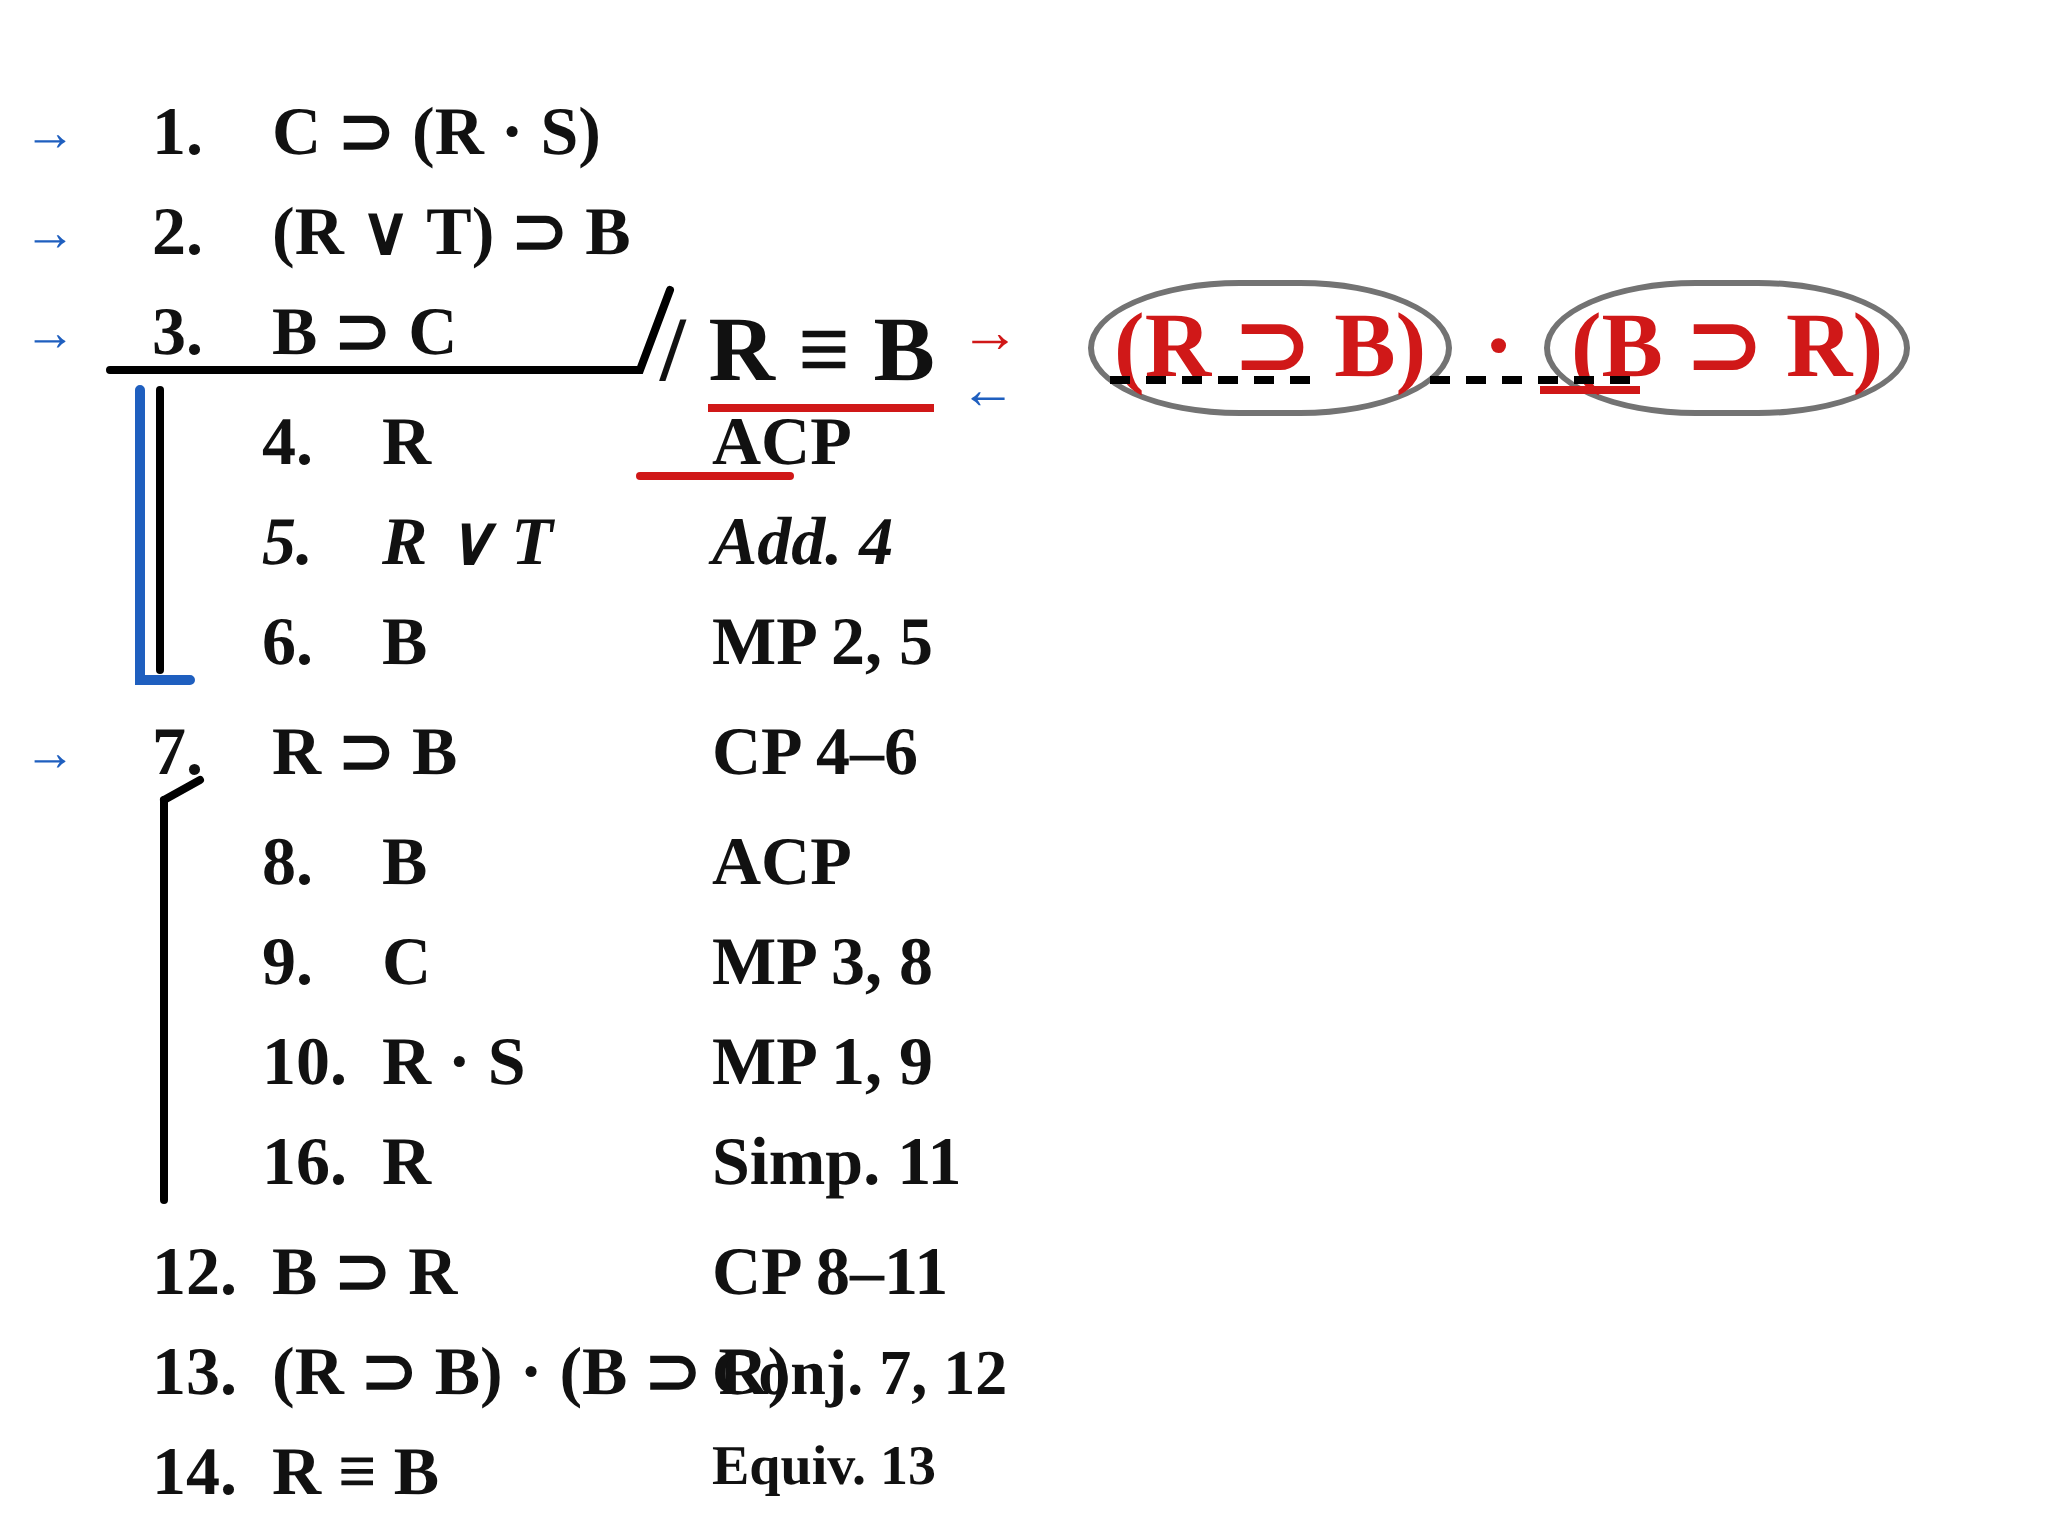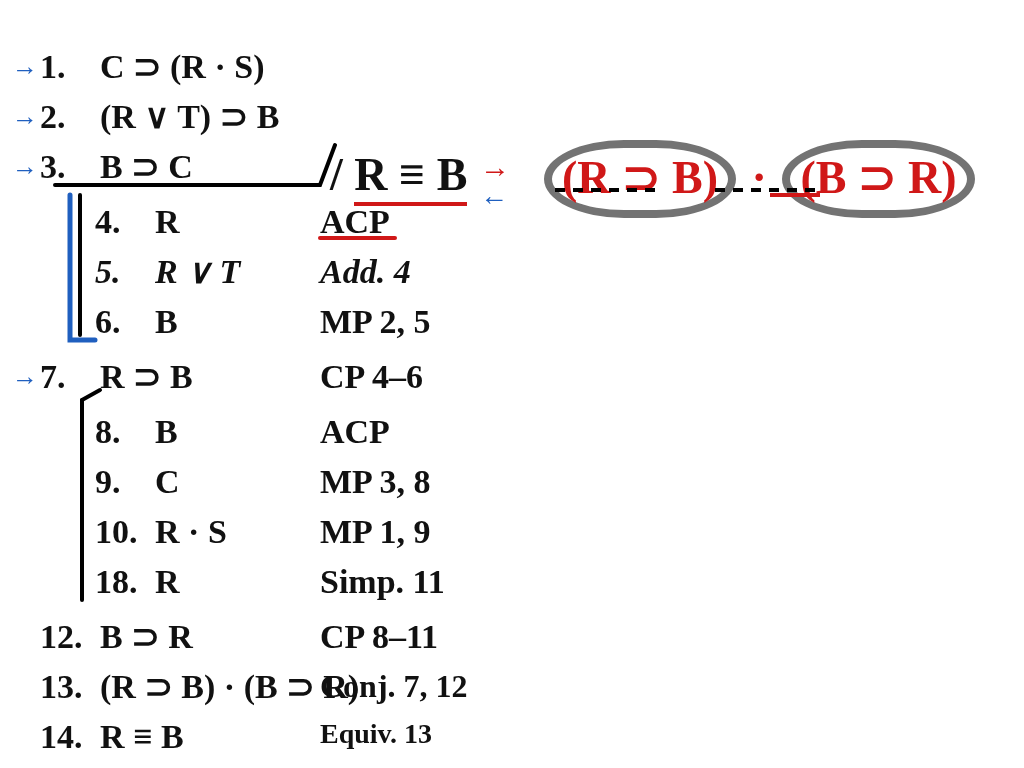--- a/index.html
+++ b/index.html
@@ -16,40 +16,41 @@
   .page {
     position: relative;
     width: 1024px;
     height: 768px;
   }
   .line {
     position: absolute;
     white-space: nowrap;
     font-size: 34px;
     line-height: 1;
+    margin-left: 36px;
   }
   .num   { display:inline-block; width: 60px; }
   .stmt  { display:inline-block; width: 220px; }
   .just  { display:inline-block; }
   .arrow {
     position: absolute;
     color: #1f5fbf;
     font-size: 26px;
     font-weight: bold;
   }
   .goal {
     position: absolute;
     font-size: 46px;
   }
   .red { color: #d01818; }
   .blue { color: #1f5fbf; }
   .uline-red { border-bottom: 4px solid #d01818; padding-bottom:2px;}
   .circle {
     display:inline-block;
-    border: 8px solid #737373;
+    border: 3px solid #737373;
     border-radius: 50% / 60%;
     padding: 2px 10px 6px 10px;
     margin: 0 4px;
   }
   svg.overlay {
     position:absolute;
     left:0; top:0;
     width:1024px; height:768px;
     pointer-events:none;
   }
@@ -68,21 +69,21 @@
       <div class="line" style="left: 40px; top: 50px;"><span class="num">1.</span><span class="stmt">C ⊃ (R · S)</span></div>
       <div class="line" style="left: 40px; top: 100px;"><span class="num">2.</span><span class="stmt">(R ∨ T) ⊃ B</span></div>
       <div class="line" style="left: 40px; top: 150px;"><span class="num">3.</span><span class="stmt">B ⊃ C</span></div>
       <div class="line" style="left: 95px; top: 205px;"><span class="num">4.</span><span class="stmt">R</span><span class="just" style="position: absolute; left: 225px;">ACP</span></div>
       <div class="line" style="left: 95px; top: 255px; font-style: italic;"><span class="num">5.</span><span class="stmt">R ∨ T</span><span class="just" style="position: absolute; left: 225px;">Add. 4</span></div>
       <div class="line" style="left: 95px; top: 305px;"><span class="num">6.</span><span class="stmt">B</span><span class="just" style="position: absolute; left: 225px;">MP 2, 5</span></div>
       <div class="line" style="left: 40px; top: 360px;"><span class="num">7.</span><span class="stmt">R ⊃ B</span><span class="just" style="position: absolute; left: 280px;">CP 4–6</span></div>
       <div class="line" style="left: 95px; top: 415px;"><span class="num">8.</span><span class="stmt">B</span><span class="just" style="position: absolute; left: 225px;">ACP</span></div>
       <div class="line" style="left: 95px; top: 465px;"><span class="num">9.</span><span class="stmt">C</span><span class="just" style="position: absolute; left: 225px;">MP 3, 8</span></div>
       <div class="line" style="left: 95px; top: 515px;"><span class="num">10.</span><span class="stmt">R · S</span><span class="just" style="position: absolute; left: 225px;">MP 1, 9</span></div>
-      <div class="line" style="left: 95px; top: 565px;"><span class="num">18.</span><span class="stmt">R</span><span class="just" style="position: absolute; left: 225px;">Simp. 11</span></div>
+      <div class="line" style="left: 95px; top: 565px;"><span class="num">16.</span><span class="stmt">R</span><span class="just" style="position: absolute; left: 225px;">Simp. 11</span></div>
       <div class="line" style="left: 40px; top: 620px;"><span class="num">12.</span><span class="stmt">B ⊃ R</span><span class="just" style="position: absolute; left: 280px;">CP 8–11</span></div>
       <div class="line" style="left: 40px; top: 670px;"><span class="num">13.</span><span class="stmt">(R ⊃ B) · (B ⊃ R)</span><span class="just" style="position: absolute; left: 280px; font-size: 32px;">Conj. 7, 12</span></div>
       <div class="line" style="left: 40px; top: 720px;"><span class="num">14.</span><span class="stmt">R ≡ B</span><span class="just" style="position: absolute; left: 280px; font-size: 28px;">Equiv. 13</span></div>
     </div>
 
   <div class="goal" style="left:330px; top:148px;">
     / <span class="uline-red">R ≡ B</span>
   </div>
   <div class="goal red" style="left:480px; top:150px; font-size:30px;">→</div>
   <div class="goal blue" style="left:480px; top:180px; font-size:28px;">←</div>

